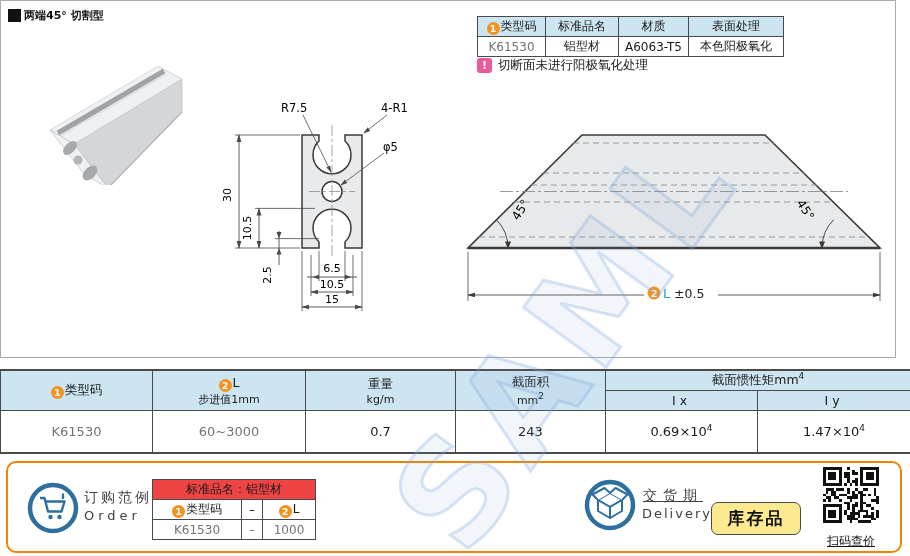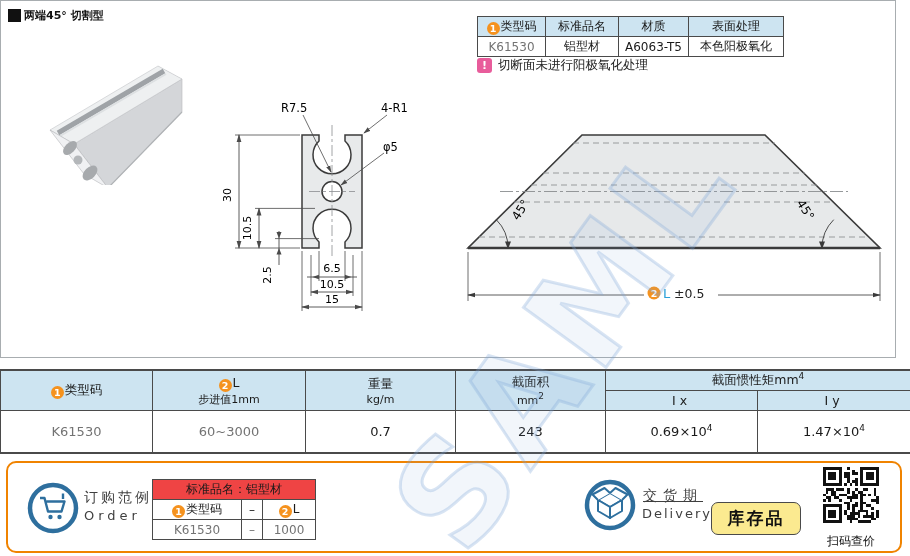--- a/index.html
+++ b/index.html
@@ -34,21 +34,21 @@
   
   .order-box{left:6px;top:461px;width:892px;height:88px;border:2px solid #F08300;border-radius:10px;background:#fff;}
   .lbl-cn{font-size:14px;letter-spacing:3px;color:#3f3f3f;}
   .lbl-en{font-size:13px;letter-spacing:4px;color:#3f3f3f;}
   .order-tbl{left:152px;top:479px;width:163px;font-size:12px;text-align:center;}
   .order-tbl td{border:1px solid #4a4a4a;height:19px;padding:0;}
   .order-tbl .ttl td{background:#ef4444;}
   .stock-badge{left:711px;top:490px;width:88px;height:31px;border:1.5px solid #4a4a4a;border-radius:7px;
                background:#FBEA90;display:flex;align-items:center;justify-content:center;
                font-size:17px;font-weight:bold;letter-spacing:2px;color:#111;margin-top:12px;}
-  .qr-cap{left:815px;top:533px;width:72px;text-align:center;font-size:12px;color:#111;}
+  .qr-cap{left:815px;top:533px;width:72px;text-align:center;font-size:12px;color:#111;text-decoration:underline;}
   
   .watermark{left:330px;top:260px;font-size:140px;font-weight:bold;letter-spacing:8px;
              transform:rotate(-54deg);transform-origin:center;color:rgba(125,165,215,0.10);
              -webkit-text-stroke:3px rgba(125,165,215,0.30);z-index:9;pointer-events:none;white-space:nowrap;}
   svg text{font-family:"DejaVu Sans","Liberation Sans",sans-serif;}
 </style>
 </head>
 <body>
 
 <div class="abs top-box"></div>

